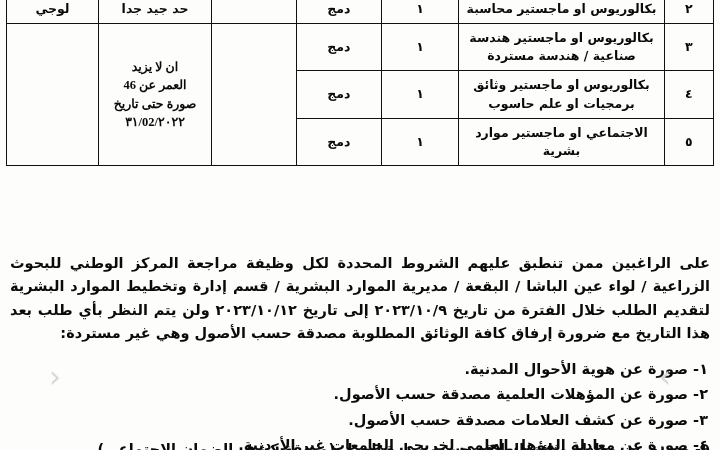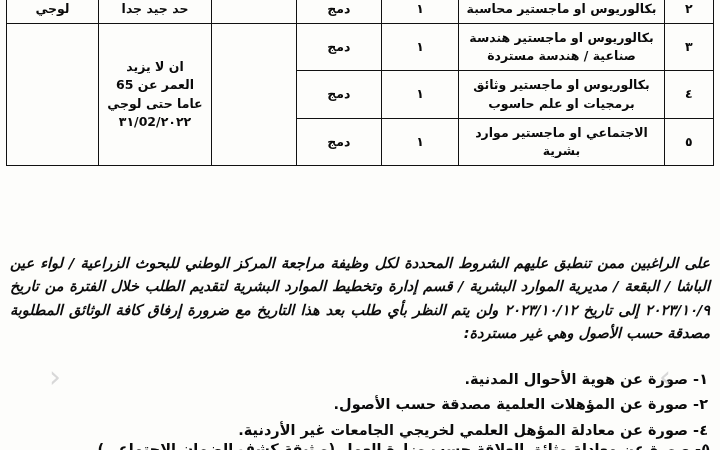--- a/index.html
+++ b/index.html
@@ -57,38 +57,39 @@
   .cell-num { font-size: 13px; }
   .cell-qual { font-size: 13px; line-height: 1.5; }
   .cell-cnt { font-size: 13px; }
   .cell-type { font-size: 13px; }
 
   .cond-cell {
     font-size: 12.5px;
     line-height: 1.7;
     padding: 4px 6px;
     vertical-align: top;
+    font-family: Liberation Serif, serif;
   }
   .cond-cell .line { display: block; }
   .partial-top { font-size: 12.5px; line-height: 1.5; vertical-align: top; }
 
   
   .body-text {
     position: absolute;
     top: 252px;
     right: 10px;
     left: 10px;
     direction: rtl;
     text-align: justify;
     font-size: 14.5px;
     font-weight: bold;
     line-height: 1.62;
     color: #0b0b0b;
   }
-  .body-text p { margin: 0 0 22px 0; font-style: italic; }
+  .body-text p { margin: 0 0 12px 0; }
 
   .list {
     margin: 4px 0 0 0;
     padding: 0;
     list-style: none;
     direction: rtl;
     text-align: right;
   }
   .list li {
     font-size: 14.5px;
@@ -156,22 +157,22 @@
           <td class="partial-top">لوجي</td>
         </tr>
         <tr>
           <td class="cell-num">٣</td>
           <td class="cell-qual">بكالوريوس او ماجستير هندسة صناعية / هندسة مستردة</td>
           <td class="cell-cnt">١</td>
           <td class="cell-type">دمج</td>
           <td rowspan="3"></td>
           <td rowspan="3" class="cond-cell">
             <span class="line">ان لا يزيد</span>
-            <span class="line">العمر عن 65</span>
-            <span class="line">عاما حتى لوجي</span>
+            <span class="line">العمر عن 46</span>
+            <span class="line">صورة حتى تاريخ</span>
             <span class="line">٢٠٢٢/02/٣١</span>
           </td>
           <td rowspan="3"></td>
         </tr>
         <tr>
           <td class="cell-num">٤</td>
           <td class="cell-qual">بكالوريوس او ماجستير وثائق برمجيات او علم حاسوب</td>
           <td class="cell-cnt">١</td>
           <td class="cell-type">دمج</td>
         </tr>
@@ -183,20 +184,21 @@
         </tr>
       </tbody>
     </table>
   </div>
 
   <div class="body-text">
     <p>على الراغبين ممن تنطبق عليهم الشروط المحددة لكل وظيفة مراجعة المركز الوطني للبحوث الزراعية / لواء عين الباشا / البقعة / مديرية الموارد البشرية / قسم إدارة وتخطيط الموارد البشرية لتقديم الطلب خلال الفترة من تاريخ ٢٠٢٣/١٠/٩ إلى تاريخ ٢٠٢٣/١٠/١٢ ولن يتم النظر بأي طلب بعد هذا التاريخ مع ضرورة إرفاق كافة الوثائق المطلوبة مصدقة حسب الأصول وهي غير مستردة:</p>
     <ul class="list">
       <li>١- صورة عن هوية الأحوال المدنية.</li>
       <li>٢- صورة عن المؤهلات العلمية مصدقة حسب الأصول.</li>
+      <li>٣- صورة عن كشف العلامات مصدقة حسب الأصول.</li>
       <li>٤- صورة عن معادلة المؤهل العلمي لخريجي الجامعات غير الأردنية.</li>
     </ul>
   </div>
 
   <div class="clipped-last">٥- صورة عن معادلة وثائق العلاقة حسب وزارة العمل (و ثيقة كشف الضمان الاجتماعي).</div>
 
   <div class="nav-arrow left">‹</div>
   <div class="nav-arrow right">›</div>
 
 </div>

